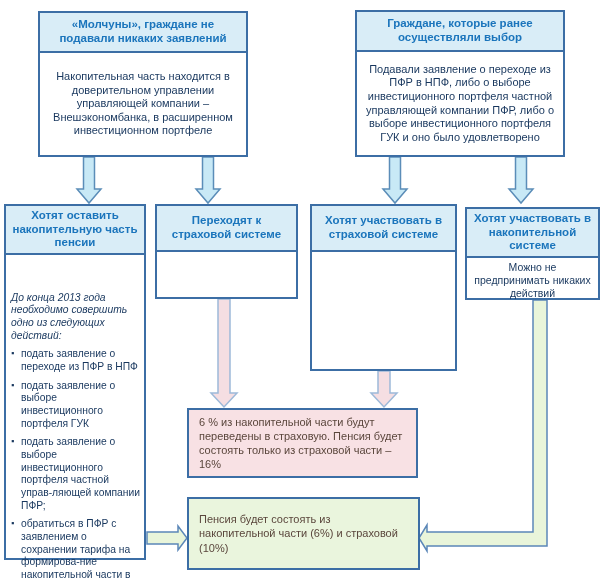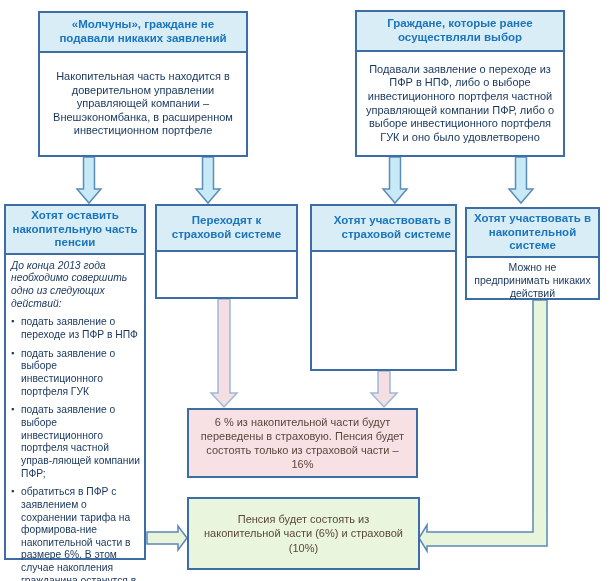--- a/index.html
+++ b/index.html
@@ -30,21 +30,21 @@
   }
   .fbox .bd.left { text-align:left; align-items:flex-start; justify-content:flex-start; display:block; padding:5px 4px 3px 5px; font-size:10.3px; line-height:1.23; }
   .intro { font-style:italic; margin:0 0 6px 0; }
   ul.blist { list-style:none; margin:0; padding:0; }
   ul.blist li { margin:0 0 6px 0; padding-left:10px; position:relative; }
   ul.blist li::before { content:"▪"; position:absolute; left:0; top:0; color:#17365d; font-size:9px; }
   .outcome {
     position:absolute; box-sizing:border-box;
     border:2px solid #3c6ea5;
     display:flex; align-items:center; justify-content:center;
-    text-align:center; color:#5a463c; font-size:11px; line-height:1.28;
+    text-align:left; color:#5a463c; font-size:11px; line-height:1.28;
     padding:4px 10px;
   }
   .pink  { background:#f8e1e4; }
   .green { background:#eaf5dd; }
   svg.arrows { position:absolute; left:0; top:0; width:611px; height:581px; }
 </style>
 </head>
 <body>
 
 <div class="canvas">
@@ -63,39 +63,39 @@
   <div class="fbox" style="left:38px; top:11px; width:210px; height:146px;">
     <div class="hd" style="min-height:32px;">«Молчуны», граждане не подавали никаких заявлений</div>
     <div class="bd" style="font-size:11px;">Накопительная часть находится в доверительном управлении управляющей компании – Внешэкономбанка, в расширенном инвестиционном портфеле</div>
   </div>
 
   <div class="fbox" style="left:355px; top:10px; width:210px; height:147px;">
     <div class="hd" style="min-height:32px;">Граждане, которые ранее осуществляли выбор</div>
     <div class="bd" style="font-size:11px;">Подавали заявление о переходе из ПФР в НПФ, либо о выборе инвестиционного портфеля частной управляющей компании ПФР, либо о выборе инвестиционного портфеля ГУК и оно было удовлетворено</div>
   </div>
 
-  <div class="fbox" style="left:4px; top:204px; width:142px; height:356px;">
+  <div class="fbox" style="left:4px; top:204px; width:142px; height:356px;gap:32px;">
     <div class="hd" style="min-height:38px;">Хотят оставить накопительную часть пенсии</div>
     <div class="bd left">
       <p class="intro">До конца 2013 года необходимо совершить одно из следующих действий:</p>
       <ul class="blist">
         <li>подать заявление о переходе из ПФР в НПФ</li>
         <li>подать заявление о выборе инвестиционного портфеля ГУК</li>
         <li>подать заявление о выборе инвестиционного портфеля частной управ-ляющей компании ПФР;</li>
         <li>обратиться в ПФР с заявлением о сохранении тарифа на формирова-ние накопительной части в размере 6%. В этом случае накопления гражданина останутся в расширенном инвестиционном портфеле ГУК .</li>
       </ul>
     </div>
   </div>
 
   <div class="fbox" style="left:155px; top:204px; width:143px; height:95px;">
     <div class="hd" style="min-height:38px;">Переходят к страховой системе</div>
   </div>
 
   <div class="fbox" style="left:310px; top:204px; width:147px; height:167px;">
-    <div class="hd" style="min-height:38px;text-align:right;">Хотят участвовать в страховой системе</div>
+    <div class="hd" style="min-height:38px;">Хотят участвовать в страховой системе</div>
   </div>
 
   <div class="fbox" style="left:465px; top:207px; width:135px; height:93px;">
     <div class="hd" style="min-height:38px;">Хотят участвовать в накопительной системе</div>
     <div class="bd">Можно не предпринимать никаких действий</div>
   </div>
 
   <div class="outcome pink" style="left:187px; top:408px; width:231px; height:70px;">
     <span>6 % из накопительной части будут переведены в страховую. Пенсия будет состоять только из страховой части – 16%</span>
   </div>

